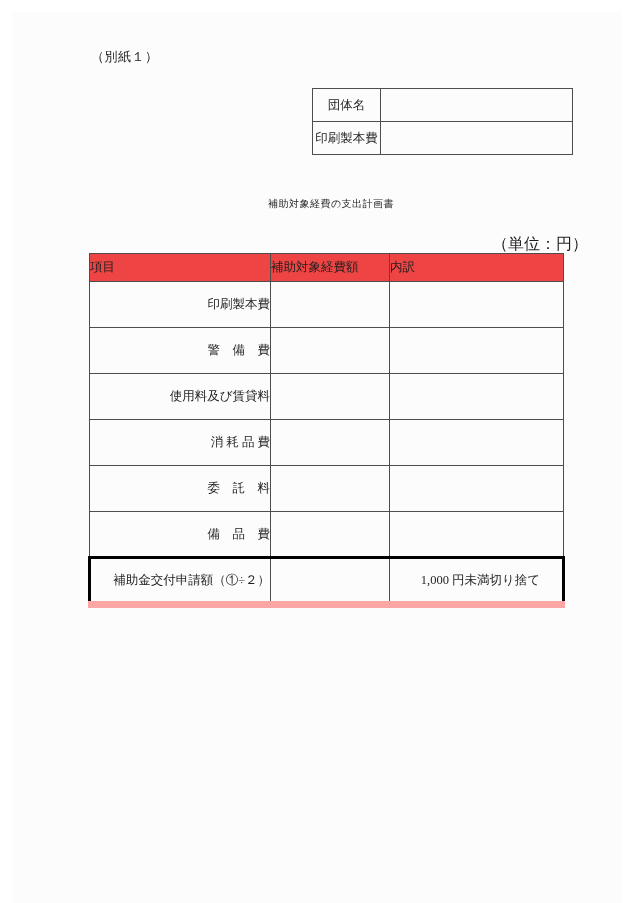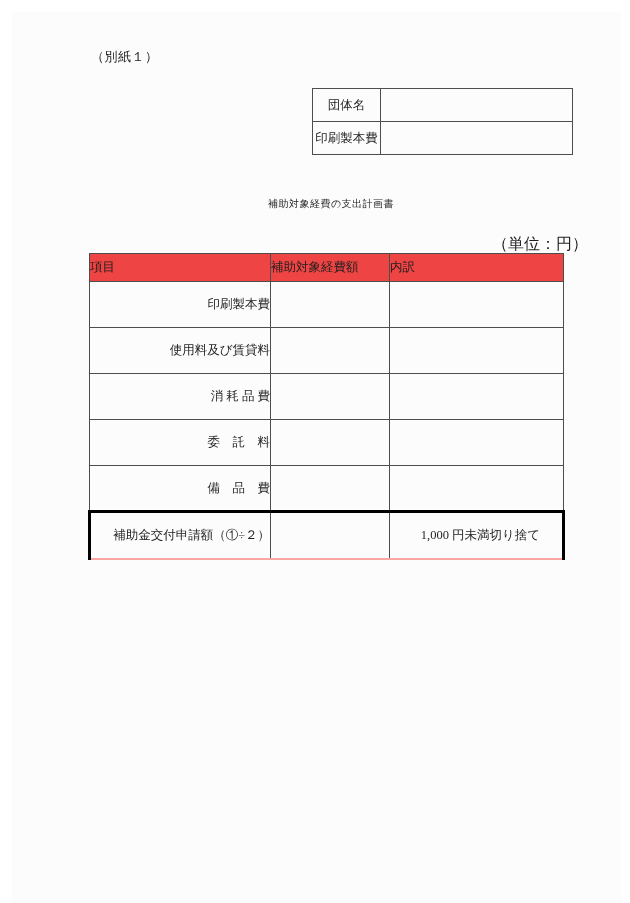--- a/index.html
+++ b/index.html
@@ -57,21 +57,21 @@
     position: absolute;
     left: 72px;
     top: 237px;
     width: 474px;
   }
   .expense-table th { height: 28px; text-align: left; background: #ef4444; }
   .expense-table td { height: 46px; text-align: right; background: #fcfcfc; }
   .expense-table td.breakdown-left { text-align: center; padding-left: 9px; }
   tr.emphasized td {
     border-top: 3px solid #000000;
-    border-bottom: 2px solid #fca5a5;
+    border-bottom: 7px solid #fca5a5;
     height: 47px;
   }
   tr.emphasized td:first-child { border-left: 3px solid #000000; }
   tr.emphasized td:last-child { border-right: 3px solid #000000; }
 </style>
 </head>
 <body>
 
 <div class="page">
 
@@ -107,20 +107,25 @@
         <th>内訳</th>
       </tr>
     </thead>
     <tbody>
       <tr>
         <td>印刷製本費</td>
         <td></td>
         <td></td>
       </tr>
       <tr>
+        <td>警　備　費</td>
+        <td></td>
+        <td></td>
+      </tr>
+      <tr>
         <td>使用料及び賃貸料</td>
         <td></td>
         <td></td>
       </tr>
       <tr>
         <td>消 耗 品 費</td>
         <td></td>
         <td></td>
       </tr>
       <tr>

